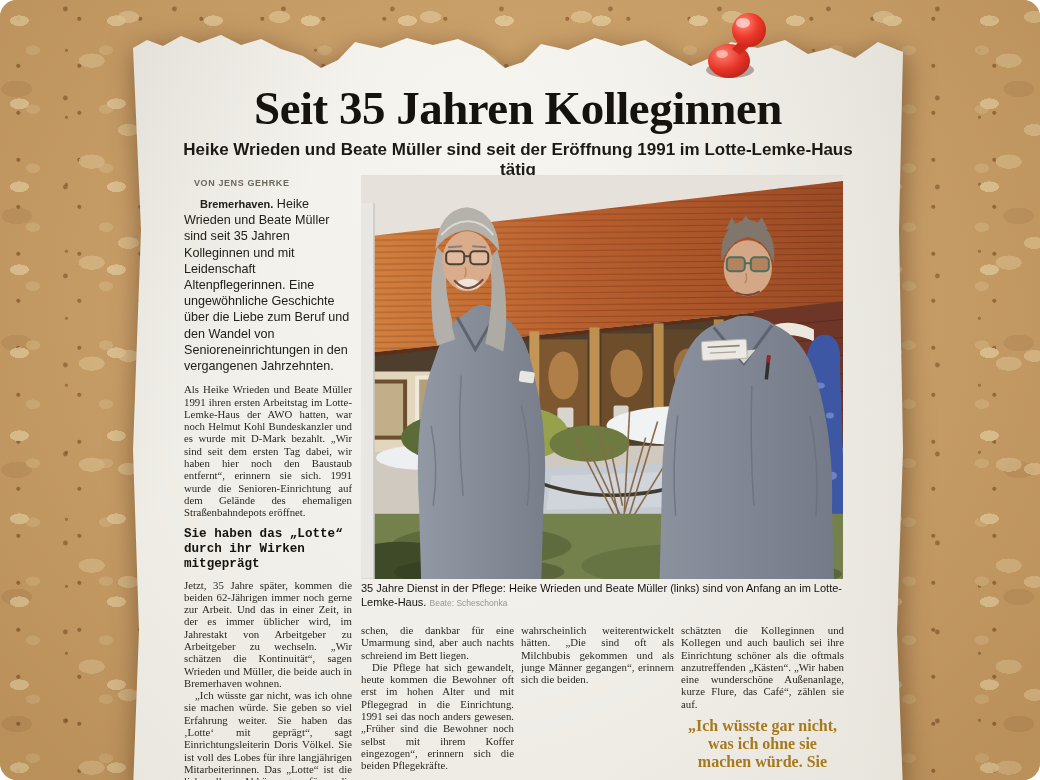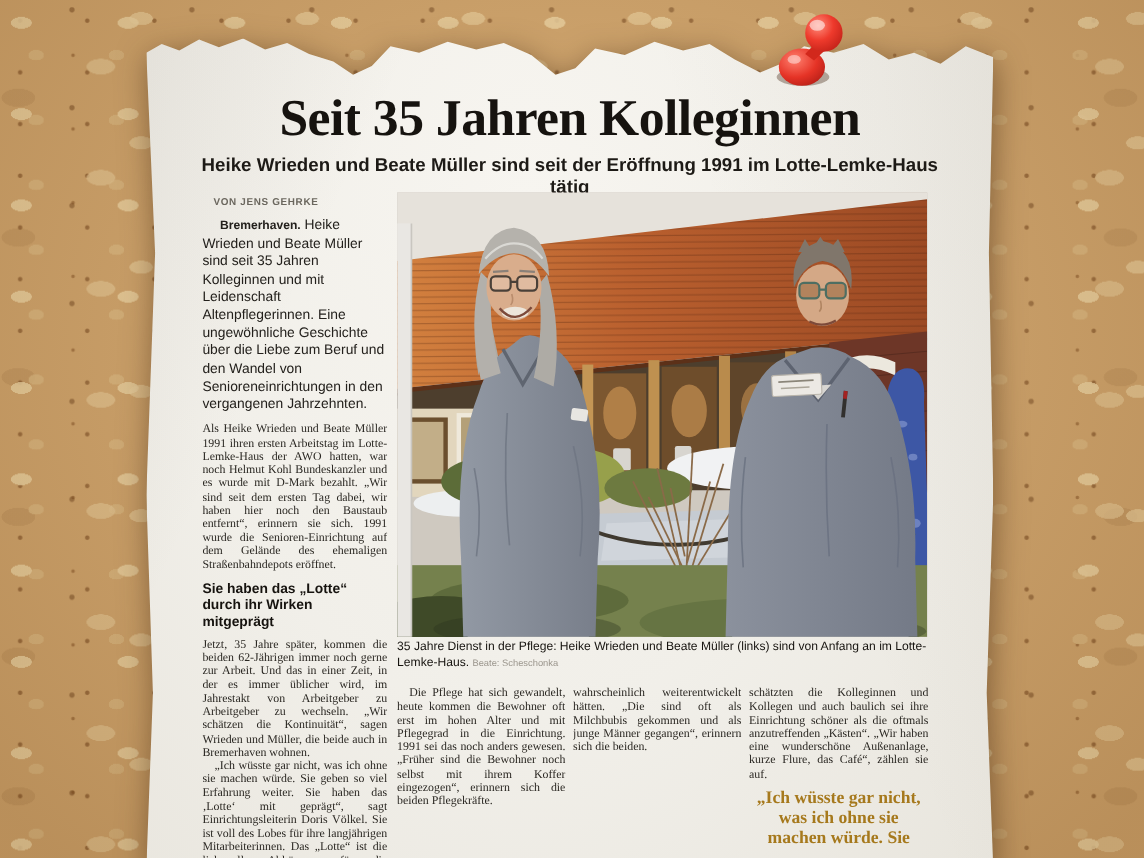--- a/index.html
+++ b/index.html
@@ -1,17 +1,17 @@
 <!DOCTYPE html>
 <html><head>
 <meta charset="utf-8">
 <style>
   html,body{margin:0;padding:0;}
   body{font-family:"Liberation Sans",sans-serif;}
-  #stage{position:relative;width:1040px;height:780px;overflow:hidden;background:#d3a66c;}
+  #stage{position:relative;width:1040px;height:780px;overflow:hidden;background:#d3a66c;border-radius:17px;}
 
   
   #corkboard{position:absolute;inset:0;
     background-color:#d3a66c;
     background-image:
       radial-gradient(ellipse 16px 9px at 20% 25%, rgba(240,214,163,.85) 0 58%, transparent 60%),
       radial-gradient(ellipse 22px 12px at 70% 60%, rgba(231,199,146,.75) 0 58%, transparent 60%),
       radial-gradient(ellipse 12px 8px at 45% 85%, rgba(222,186,129,.8) 0 58%, transparent 60%),
       radial-gradient(ellipse 18px 10px at 85% 15%, rgba(238,210,158,.7) 0 58%, transparent 60%),
       radial-gradient(circle 2.5px at 30% 40%, rgba(110,61,21,.55) 0 60%, transparent 100%),
@@ -48,21 +48,21 @@
     font-weight:700;font-size:17px;color:#1d1a16;}
   #byline{left:61px;top:148px;font-size:9px;letter-spacing:.6px;color:#6b675e;font-weight:700;}
 
   .bodycol{font-family:"Liberation Serif",serif;font-size:10.8px;line-height:12.3px;
     color:#2a2722;text-align:justify;overflow:hidden;}
   .bodycol p{margin:0 0 0 0;}
   .bodycol p.ind{text-indent:11px;}
   .lead{font-family:"Liberation Sans",sans-serif;font-size:12.6px;line-height:16.2px;
     text-align:left;color:#23201c;margin-bottom:9px !important;}
   .lead b{font-size:11px;padding-left:16px;}
-  .colsubhead{font-family:Liberation Sans, sans-serif;font-weight:700;font-size:12.6px;
+  .colsubhead{font-family:Liberation Mono, monospace;font-weight:700;font-size:12.6px;
     line-height:15px;color:#16130f;text-align:left;margin:8px 0 7px 0 !important;}
 
   #col1{left:51px;top:166px;width:168px;height:586px;}
   #col2{left:228px;top:594px;width:153px;height:160px;}
   #col3{left:388px;top:594px;width:153px;height:160px;}
   #col4{left:548px;top:594px;width:163px;height:160px;}
 
   #photo-frame{left:228px;top:145px;width:482px;height:404px;overflow:hidden;background:#cfc9c0;}
   #caption{left:228px;top:552px;width:490px;font-size:11px;line-height:13.5px;color:#16130f;}
   #caption b{font-weight:400;}
@@ -303,20 +303,21 @@
           </g>
         </svg>
       </div>
 
       <div class="abs" id="caption">
         <b>35 Jahre Dienst in der Pflege: Heike Wrieden und Beate Müller (links) sind von Anfang an im Lotte-Lemke-Haus.</b>
         <span class="credit">Beate: Scheschonka</span>
       </div>
 
       <div class="abs bodycol" id="col2">
+        <p>schen, die dankbar für eine Umarmung sind, aber auch nachts schreiend im Bett liegen.</p>
         <p class="ind">Die Pflege hat sich gewandelt, heute kommen die Bewohner oft erst im hohen Alter und mit Pflegegrad in die Einrichtung. 1991 sei das noch anders gewesen. „Früher sind die Bewohner noch selbst mit ihrem Koffer eingezogen“, erinnern sich die beiden Pflegekräfte.</p>
       </div>
       <div class="abs bodycol" id="col3">
         <p>wahrscheinlich weiterentwickelt hätten. „Die sind oft als Milchbubis gekommen und als junge Männer gegangen“, erinnern sich die beiden.</p>
       </div>
       <div class="abs bodycol" id="col4">
         <p>schätzten die Kolleginnen und Kollegen und auch baulich sei ihre Einrichtung schöner als die oftmals anzutreffenden „Kästen“. „Wir haben eine wunderschöne Außenanlage, kurze Flure, das Café“, zählen sie auf.</p>
         <p id="pullquote">„Ich wüsste gar nicht, was ich ohne sie machen würde. Sie</p>
       </div>
 

